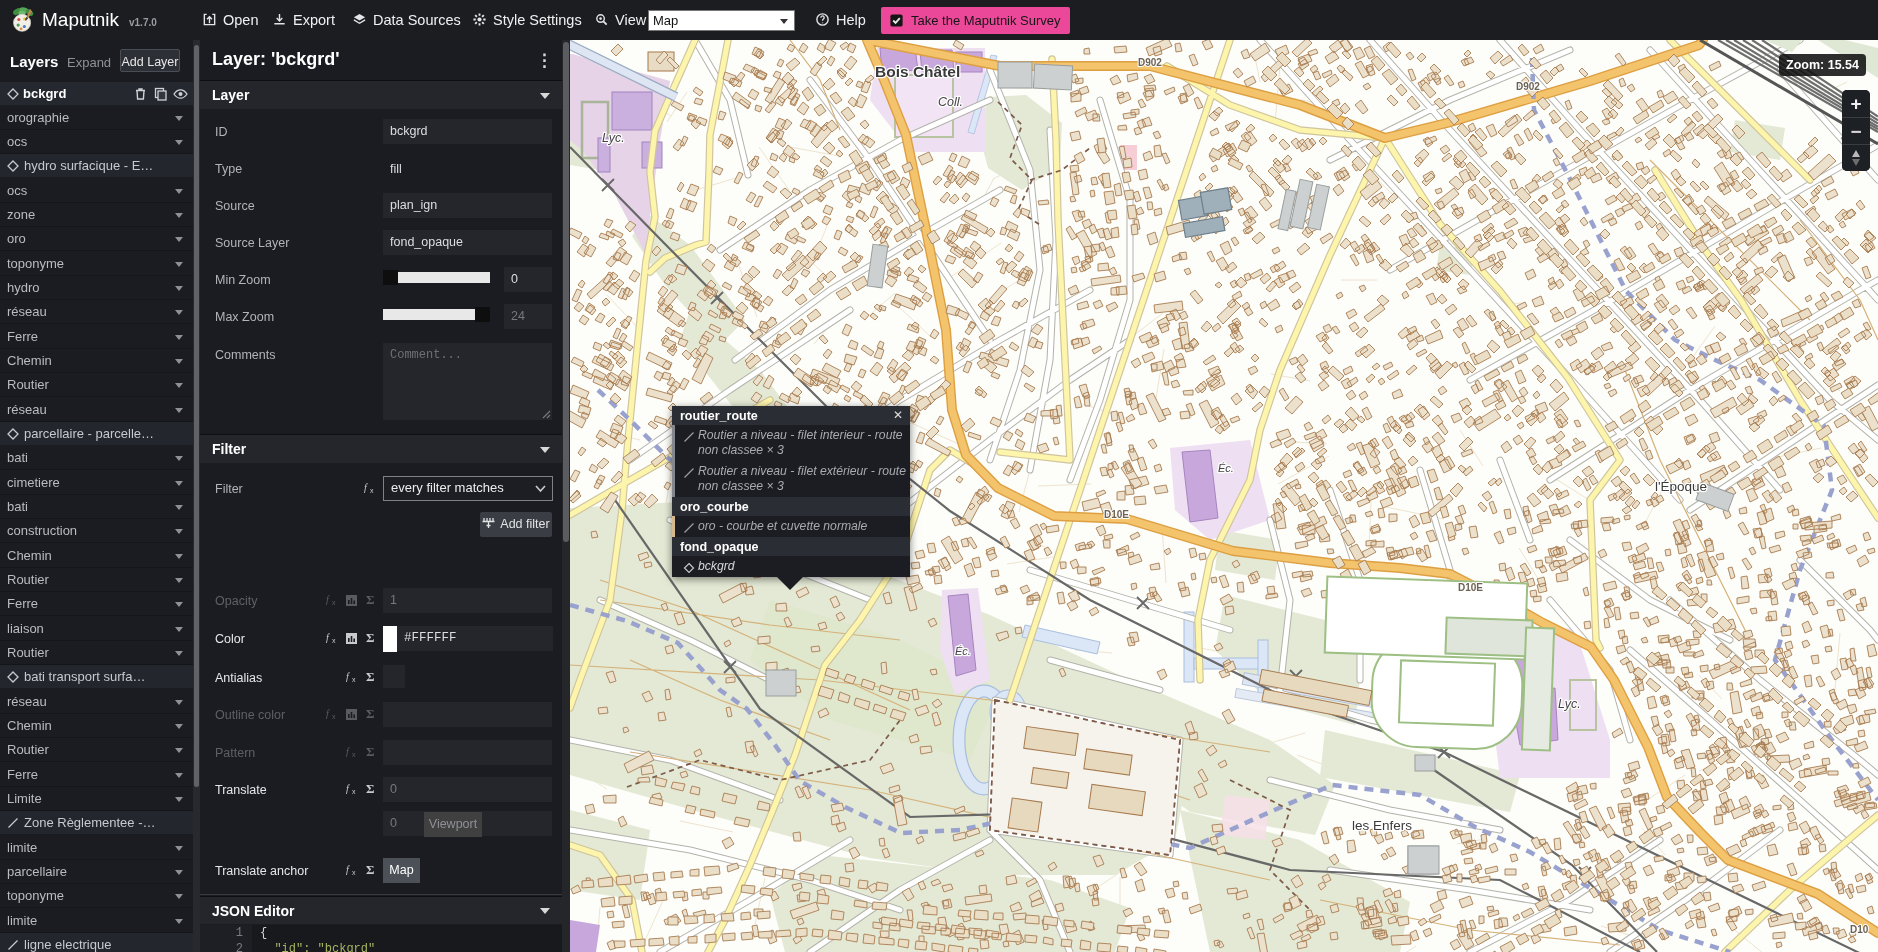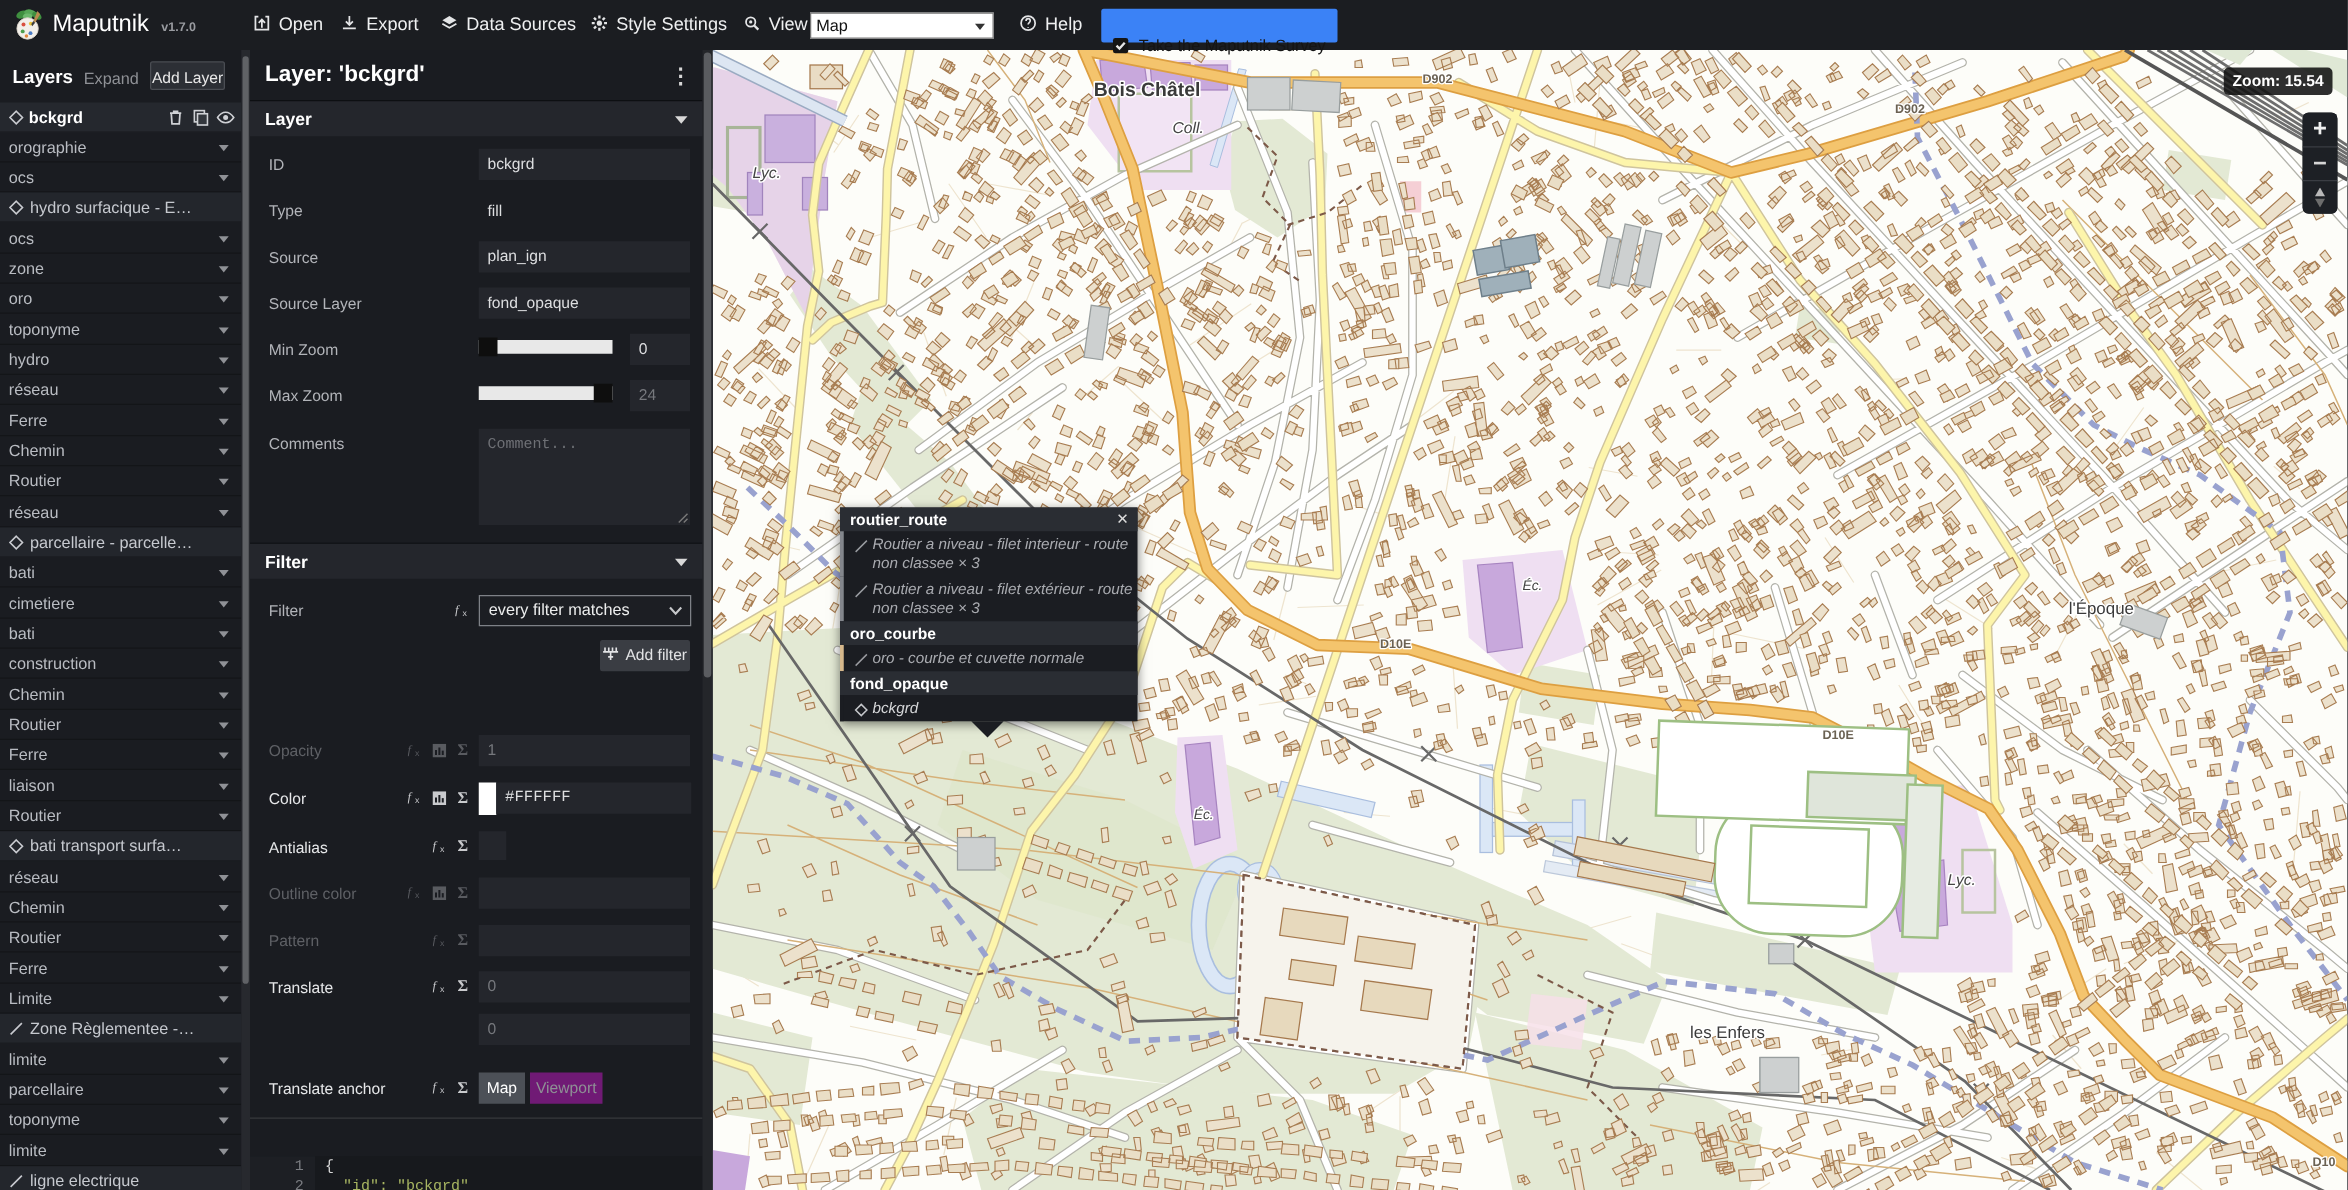--- a/index.html
+++ b/index.html
@@ -6,22 +6,22 @@
  font-family:"Liberation Sans",sans-serif;}
 .toolbar{position:absolute;left:0;top:0;width:1878px;height:40px;background:#1b1d21;z-index:30;}
 .logo{position:absolute;left:10px;top:7px;width:26px;height:26px;}
 .brand{position:absolute;left:42px;top:9px;color:#fff;font-size:19px;font-weight:normal;letter-spacing:0;}
 .ver{position:absolute;left:129px;top:17px;color:#9a9ca1;font-size:10px;font-weight:bold;}
 .titem{position:absolute;top:0;height:40px;line-height:40px;color:#eff0f1;font-size:14.5px;white-space:nowrap;}
 .titem .ic{display:inline-block;vertical-align:-2px;margin-right:6px;}
 .tselect{position:absolute;left:648px;top:10px;width:147px;height:21px;background:#fff;border:1px solid #767676;
  font-size:13px;color:#111;line-height:19px;padding-left:4px;}
 .tselect:after{content:"";position:absolute;right:6px;top:8px;border-left:4px solid transparent;border-right:4px solid transparent;border-top:5px solid #333;}
-.survey{position:absolute;left:881px;top:7px;height:27px;background:#3b82f6;color:#151515;font-size:13px;
- line-height:27px;padding:16px 9px 0 8px;border-radius:2px;font-weight:400;}
+.survey{position:absolute;left:881px;top:7px;height:27px;background:#ec4899;color:#151515;font-size:13px;
+ line-height:27px;padding:0 9px 0 8px;border-radius:2px;font-weight:400;}
 .survey .ic{display:inline-block;vertical-align:-3px;margin-right:7px;}
 
 .sidebar{position:absolute;left:0;top:40px;width:193px;height:912px;background:#1a1c21;z-index:20;}
 .sb-head{position:absolute;left:0;top:6px;width:193px;height:34px;}
 .sb-title{position:absolute;left:10px;top:7px;color:#fff;font-size:15px;font-weight:bold;}
 .sb-exp{position:absolute;left:67px;top:9px;color:#8f9196;font-size:13px;}
 .sb-add{position:absolute;left:120px;top:3px;width:60px;height:23px;background:#2c2f35;border:1px solid #4a4d53;color:#e8e8e8;
  font-size:12.5px;text-align:center;line-height:24px;border-radius:2px;}
 .row{position:absolute;left:0;width:193px;height:24px;font-size:13px;color:#b9bcc2;line-height:24px;border-bottom:1px solid rgba(0,0,0,0.25);}
 .row .t{position:absolute;left:7px;top:0;white-space:nowrap;max-width:168px;overflow:hidden;}
@@ -388,22 +388,23 @@
     <div class="ficons" style="left:166px;top:741px"><span style="font-size:13px;font-weight:bold;color:#c9cacd;font-family:Liberation Serif,serif">Σ</span></div>
     <div class="finput" style="top:737px;left:183px;width:169px;color:#76787d">0</div>
     <div class="finput" style="top:771px;left:183px;width:169px;color:#76787d">0</div>
     <div class="flabel bri" style="top:824px">Translate anchor</div>
     <div class="ficons" style="left:146px;top:824px"><svg width="13" height="11" viewBox="0 0 13 11">
         <text x="0" y="9" font-size="10" font-style="italic" font-family="Liberation Serif,serif" fill="#c9cacd">f</text>
         <text x="6" y="10.5" font-size="7" font-family="Liberation Sans" fill="#c9cacd">x</text>
       </svg></div>
     <div class="ficons" style="left:166px;top:822px"><span style="font-size:13px;font-weight:bold;color:#c9cacd;font-family:Liberation Serif,serif">Σ</span></div>
     <div style="position:absolute;left:183px;top:818px;width:37px;height:25px;background:#4c5057;color:#fff;font-size:12.5px;line-height:25px;text-align:center">Map</div>
-    <div style="position:absolute;left:224px;top:818px;width:58px;height:25px;background:#701a75;color:#8e9095;font-size:12.5px;line-height:25px;text-align:center">Viewport</div>
+    <div style="position:absolute;left:224px;top:772px;width:58px;height:25px;background:#404040;color:#8e9095;font-size:12.5px;line-height:25px;text-align:center">Viewport</div>
     <div style="position:absolute;left:0;top:854px;width:362px;height:1px;background:#37393d"></div>
+    <div class="sect" style="top:856px;height:28px;line-height:28px"><span class="t">JSON Editor</span><span class="car" style="top:11px"></span></div>
     <div style="position:absolute;left:0;top:885px;width:362px;height:27px;background:#17191d;font-family:Liberation Mono,monospace;font-size:12px">
       <div style="position:absolute;left:0;top:0;width:52px;height:27px;background:#1d1f24;color:#7b7d82;text-align:right;padding-right:9px;line-height:16px">1<br>2</div>
       <div style="position:absolute;left:60px;top:0;color:#d8d8d8;line-height:16px">{<br><span style="color:#a8b662">&nbsp;&nbsp;"id": "bckgrd"</span></div>
     </div>
   </div>
 <div style="position:absolute;left:562px;top:40px;width:8px;height:912px;background:#24262a;z-index:22">
     <div style="position:absolute;left:1px;top:2px;width:6px;height:500px;background:#5a5c60;border-radius:3px"></div>
   </div>
 <div class="mapwrap"><svg width="1308" height="912" viewBox="0 0 1308 912">
       <rect width="1308" height="912" fill="#fdfdf9"></rect>

